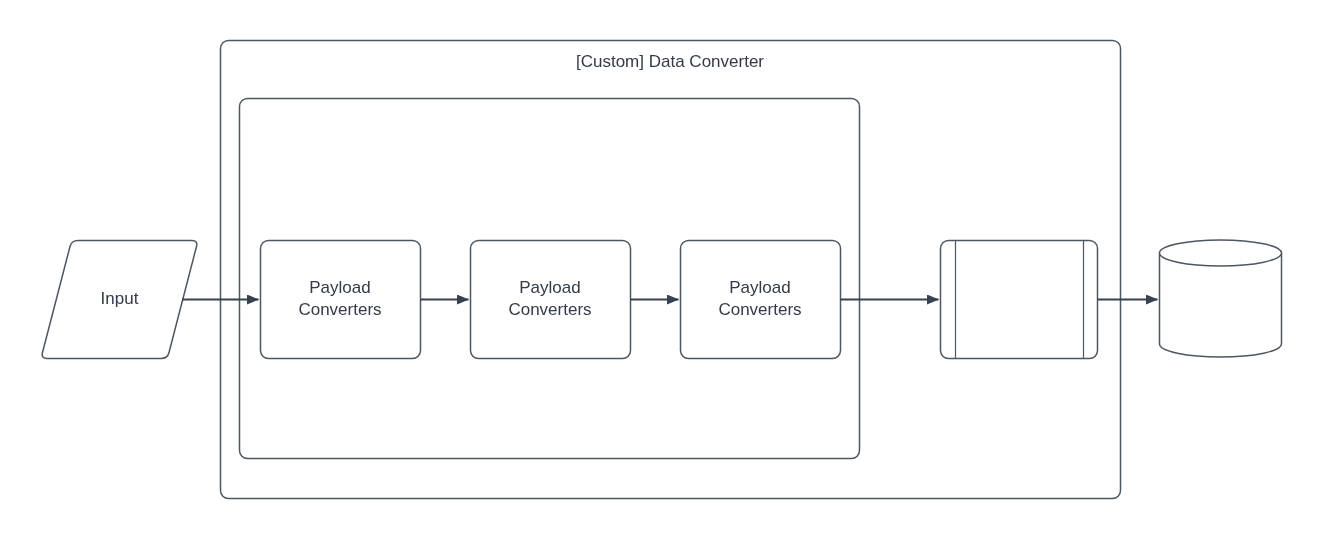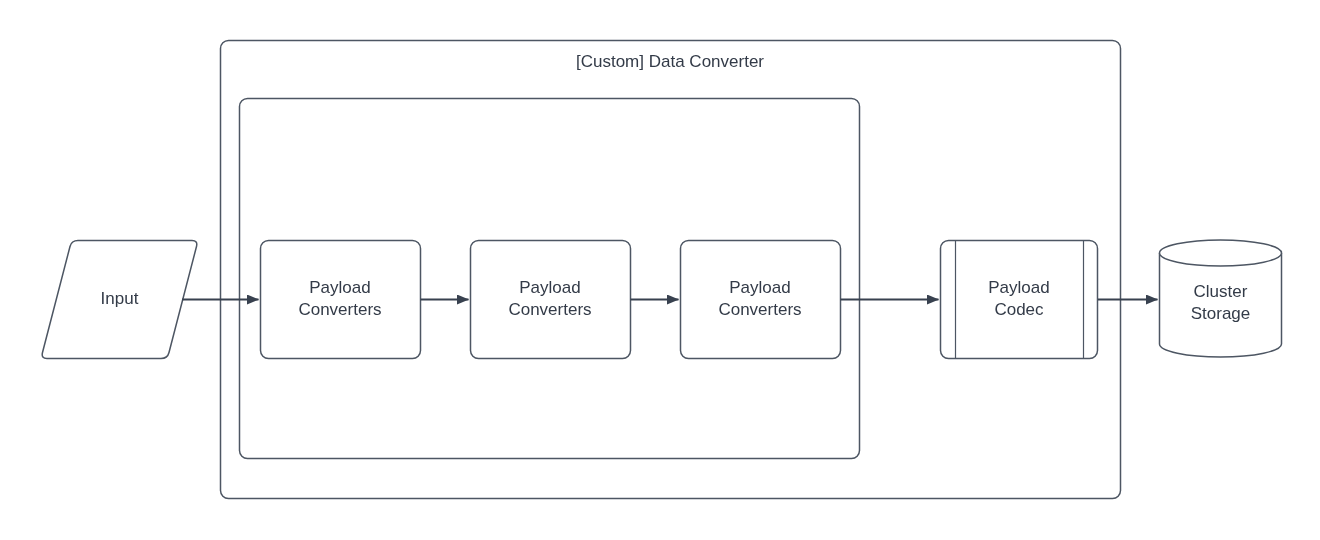--- a/index.html
+++ b/index.html
@@ -88,16 +88,14 @@
     <line class="edge" x1="840.5" y1="299.5" x2="938.5" y2="299.5" marker-end="url(#arrowhead)"></line>
     <line class="edge" x1="1098" y1="299.5" x2="1157.5" y2="299.5" marker-end="url(#arrowhead)"></line>
   </svg>
 
   <div class="container-title" style="left:420px; top:51px; width:500px;">[Custom] Data Converter</div>
 
   <div class="label" style="left:42px; top:240px; width:155px; height:118px;">Input</div>
   <div class="label" style="left:280px; top:240px; width:120px; height:118px;">Payload Converters</div>
   <div class="label" style="left:490px; top:240px; width:120px; height:118px;">Payload Converters</div>
   <div class="label" style="left:700px; top:240px; width:120px; height:118px;">Payload Converters</div>
-  <div class="label" style="left:969px; top:240px; width:100px; height:118px;">Payload Codec</div>
-  <div class="label" style="left:1170px; top:252px; width:101px; height:102px;">Cluster Storage</div>
 
 </div>
 
 </body></html>

